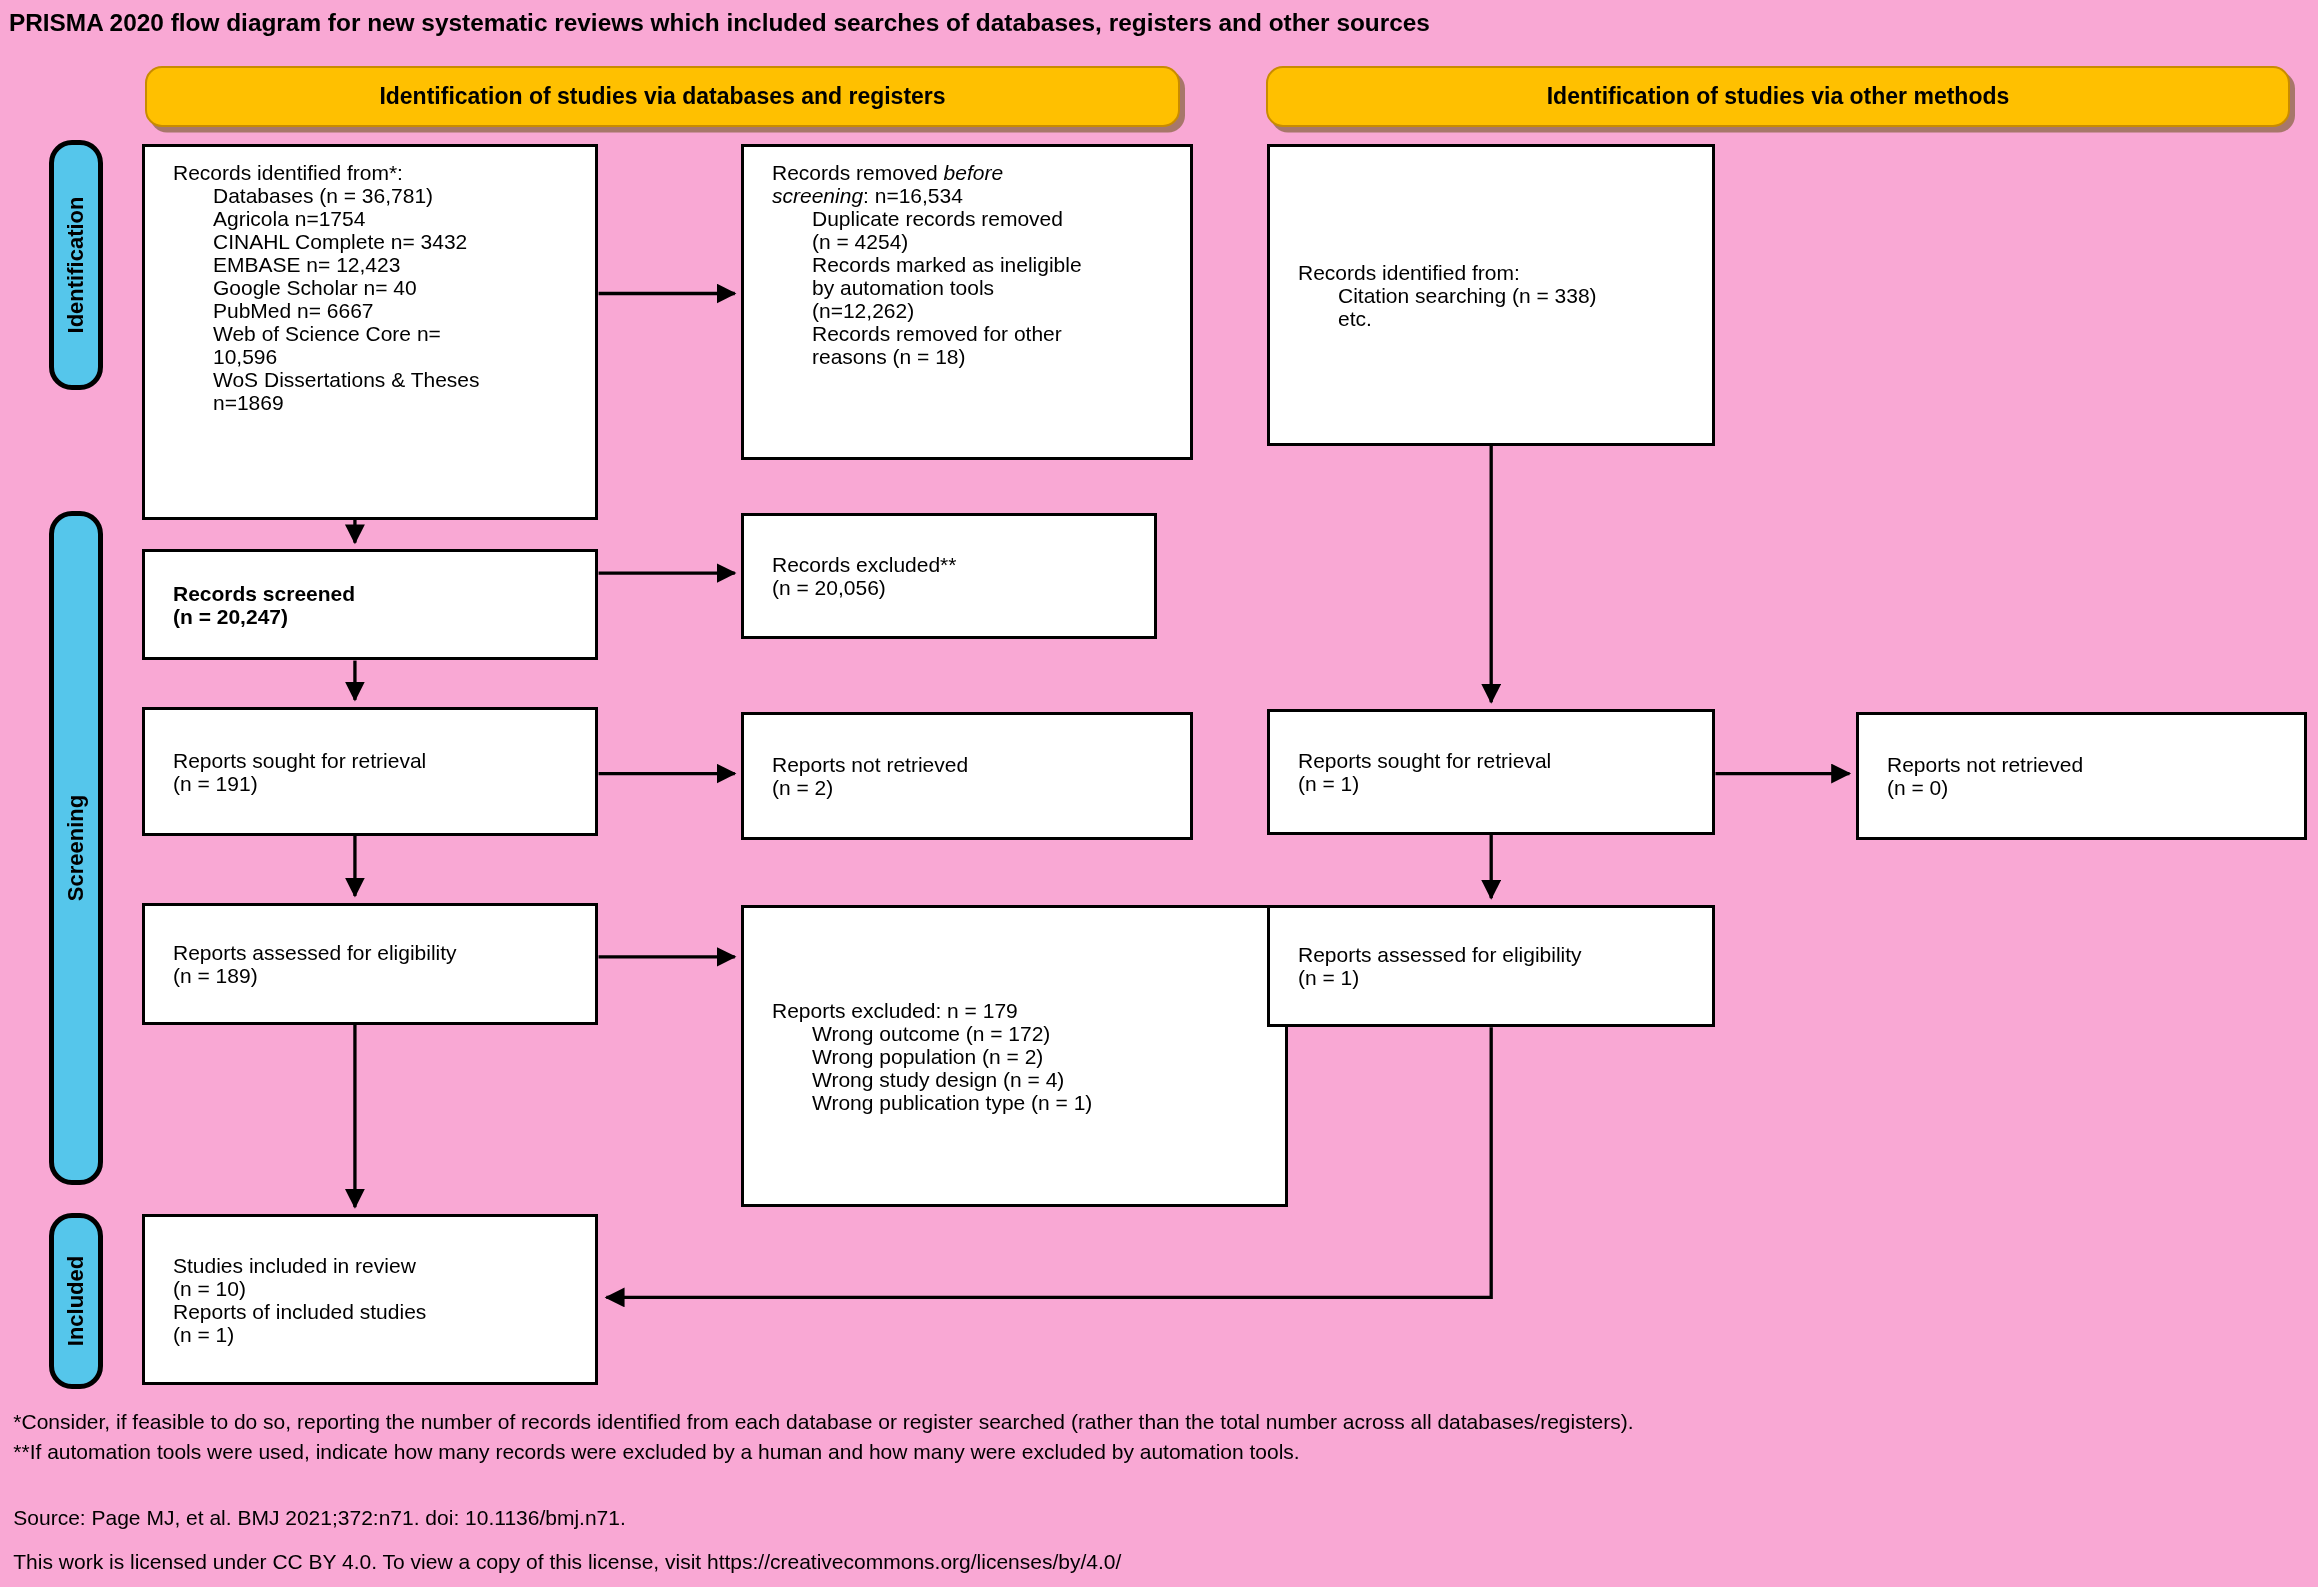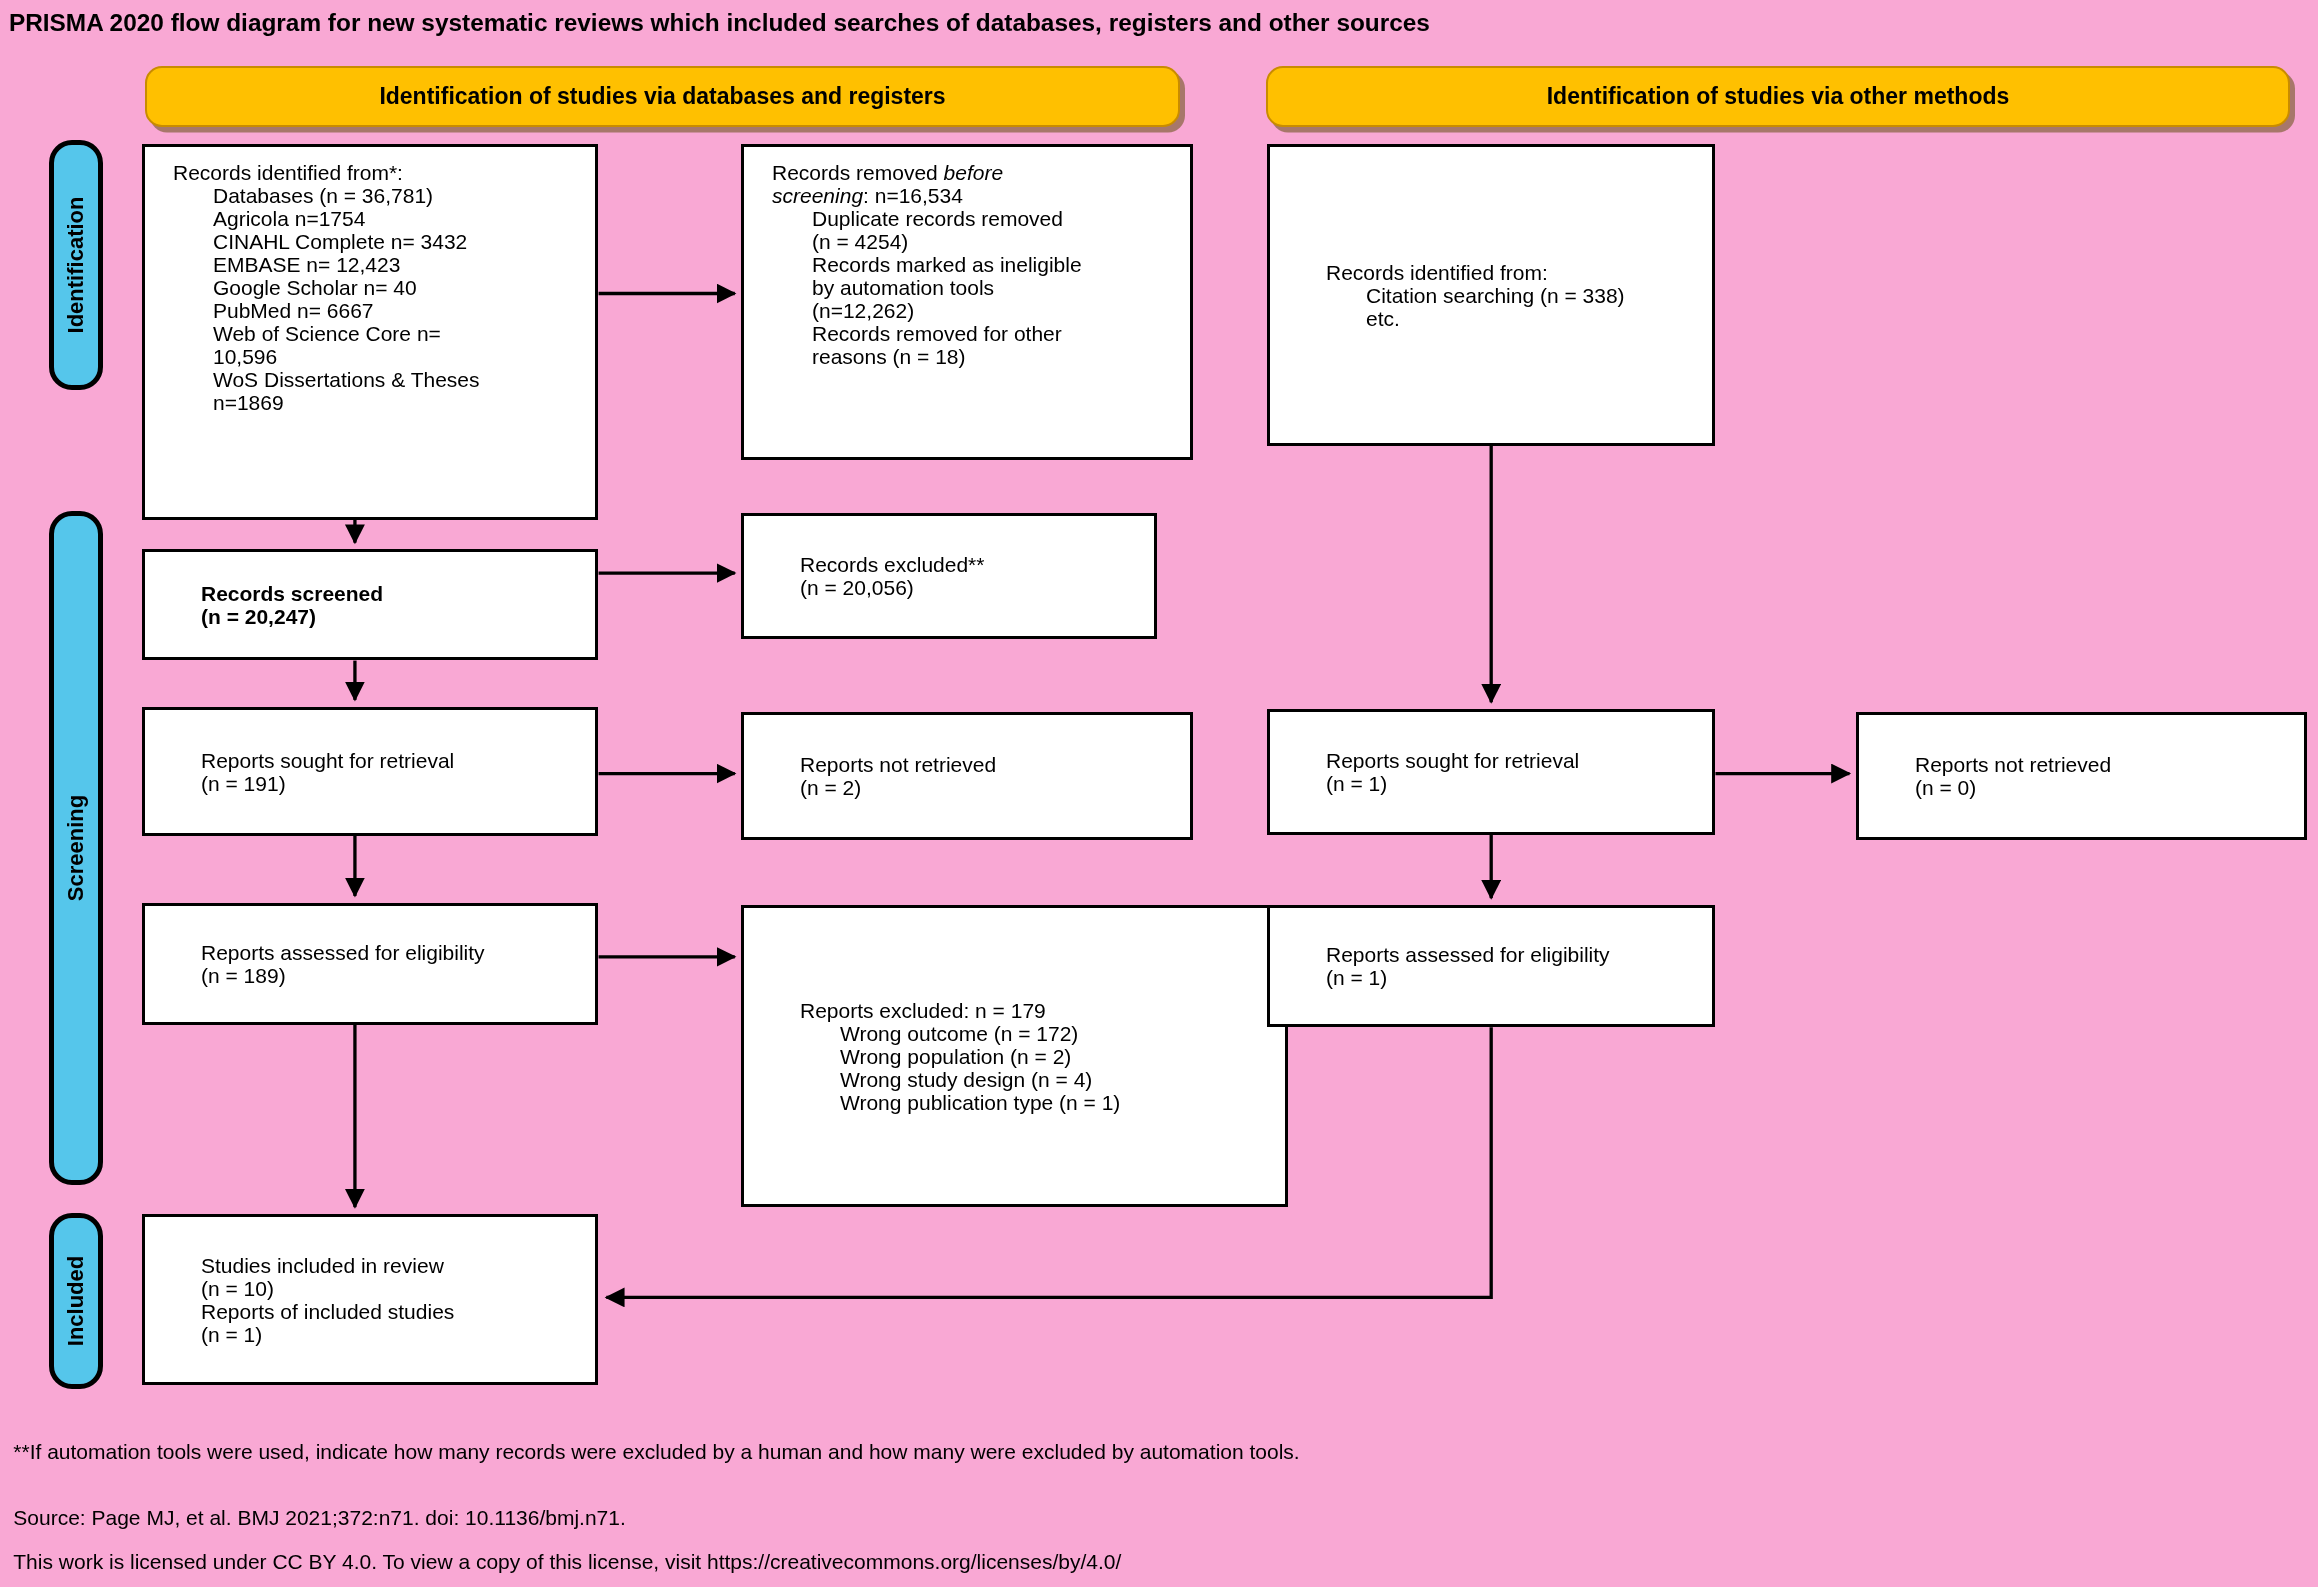--- a/index.html
+++ b/index.html
@@ -21,21 +21,21 @@
   }
   .stage-pill .vtext{
     transform:rotate(-90deg);white-space:nowrap;
     font-size:22px;font-weight:bold;
   }
   .box{
     background:#fff;border:3.3px solid #000;box-sizing:border-box;
     font-size:21px;line-height:23px;
   }
   .box-inner{height:100%;box-sizing:border-box;padding:14.4px 13.3px 14.4px 28px;}
-  .box-inner.vcenter{display:flex;flex-direction:column;justify-content:center;margin-left:28px;}
+  .box-inner.vcenter{display:flex;flex-direction:column;justify-content:center;}
   .indent{padding-left:40px;}
   em{font-style:italic;}
   .note{font-size:21px;white-space:nowrap;}
   svg.arrows{position:absolute;left:0;top:0;pointer-events:none;}
 </style>
 </head>
 <body>
 
 <div id="canvas">
 
@@ -196,18 +196,19 @@
       </div>
   </div>
 
   <div class="box abs" style="left:1856px;top:712px;width:451px;height:128px;">
     <div class="box-inner vcenter">
         <div>Reports not retrieved</div>
         <div>(n = 0)</div>
       </div>
   </div>
 
+  <div class="note abs" style="left:13.3px;top:1410px;">*Consider, if feasible to do so, reporting the number of records identified from each database or register searched (rather than the total number across all databases/registers).</div>
   <div class="note abs" style="left:13.3px;top:1440px;">**If automation tools were used, indicate how many records were excluded by a human and how many were excluded by automation tools.</div>
   <div class="note abs" style="left:13.3px;top:1506px;">Source: Page MJ, et al. BMJ 2021;372:n71. doi: 10.1136/bmj.n71.</div>
   <div class="note abs" style="left:13.3px;top:1550px;">This work is licensed under CC BY 4.0. To view a copy of this license, visit https://creativecommons.org/licenses/by/4.0/</div>
 
 </div>
 
 
 </body></html>

